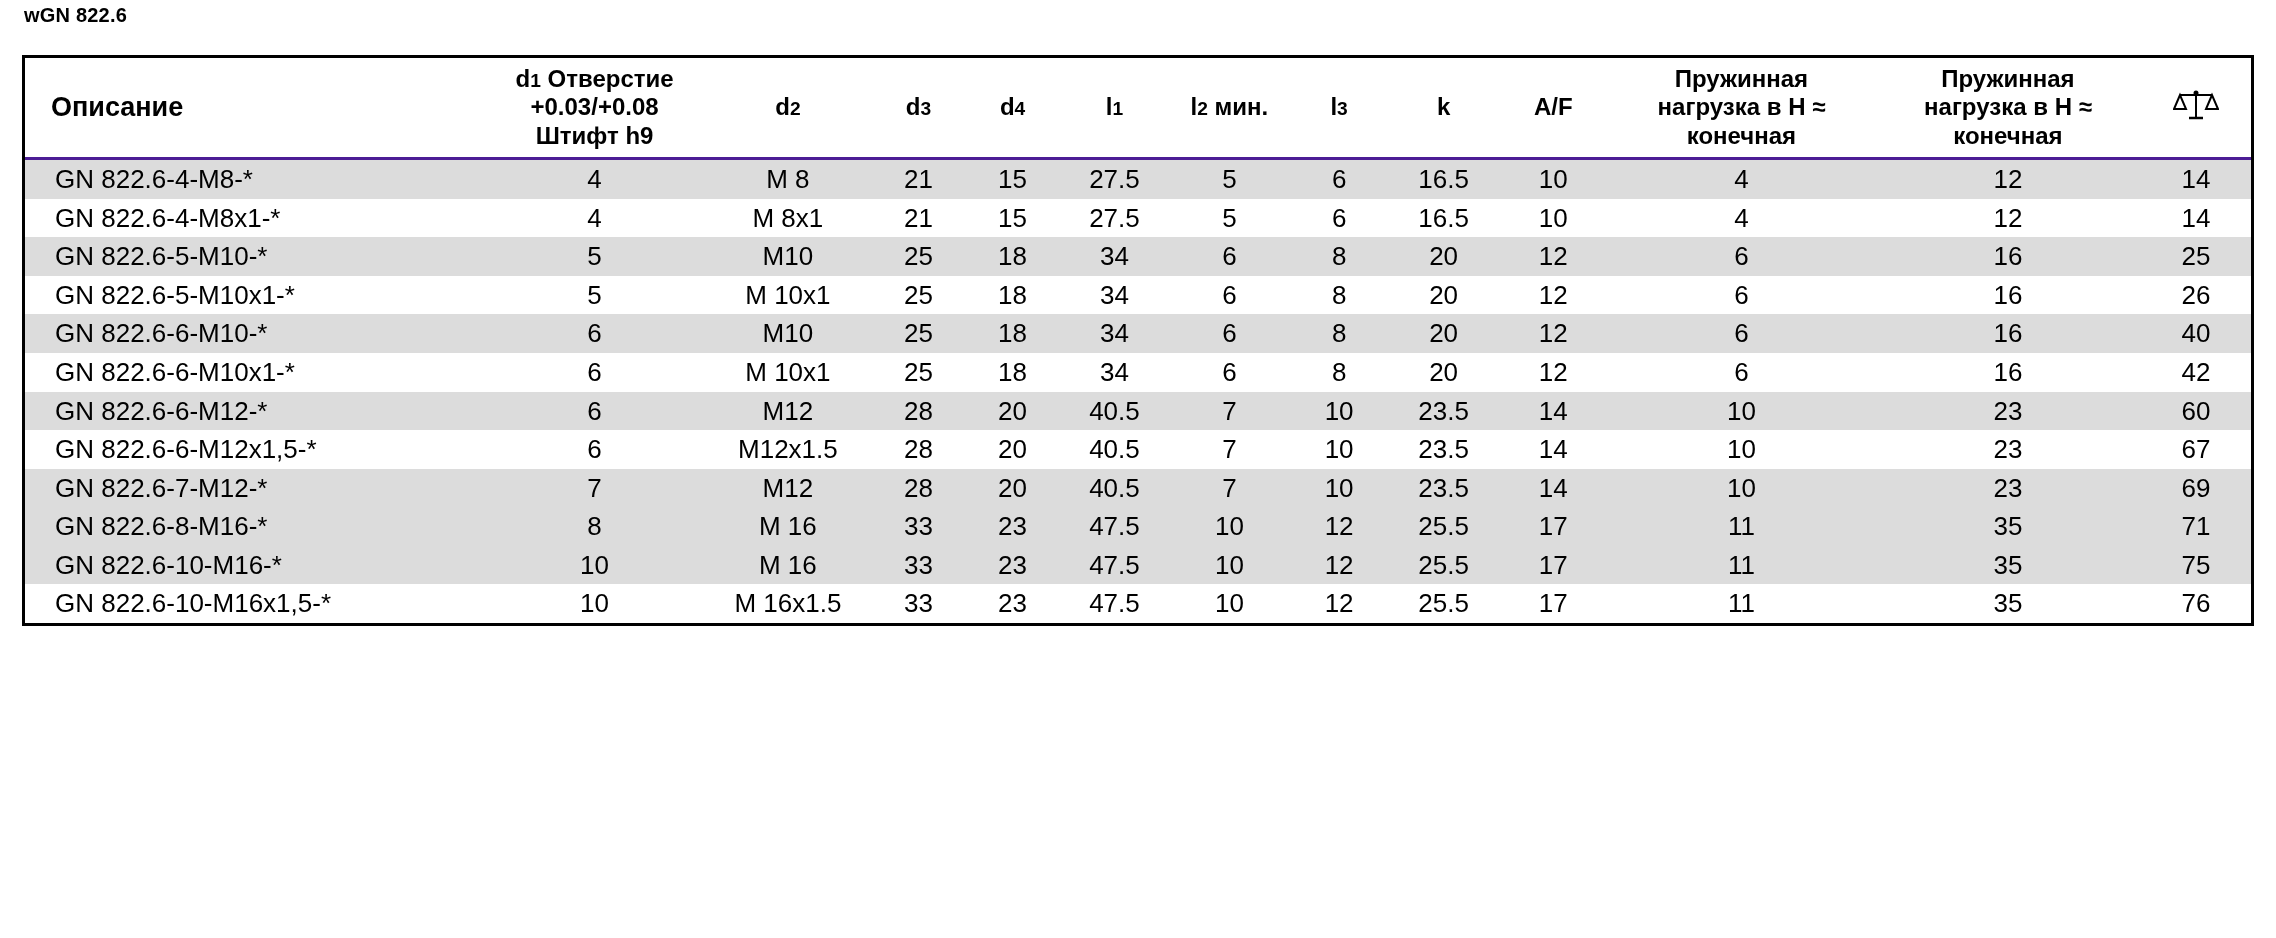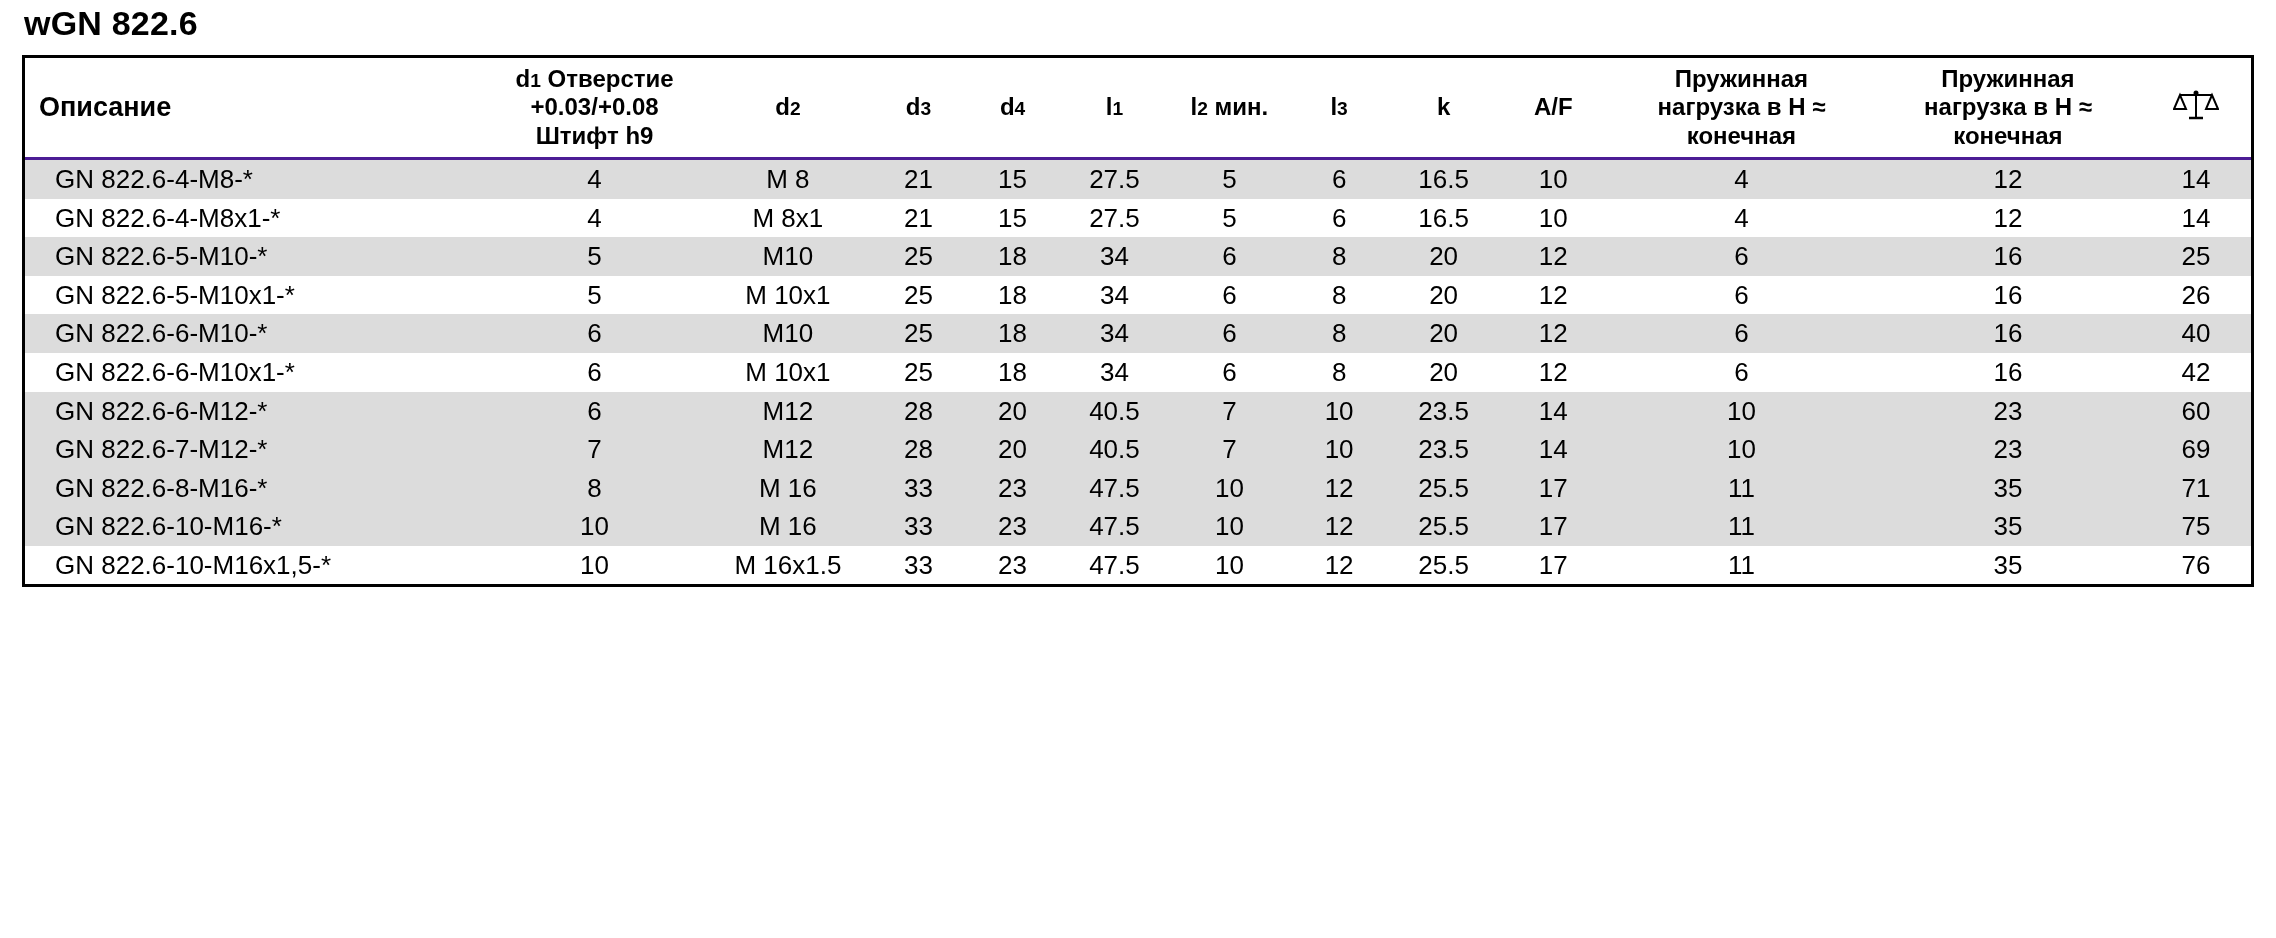--- a/index.html
+++ b/index.html
@@ -17,21 +17,21 @@
   .page {
     position: relative;
     width: 2276px;
     height: 938px;
     box-sizing: border-box;
   }
   .title {
     position: absolute;
     left: 24px;
     top: 4px;
-    font-size: 34px;
+    font-size: 20px;
     font-weight: bold;
     letter-spacing: 0.2px;
     text-align: center;
   }
   .table-wrap {
     position: absolute;
     left: 22px;
     top: 55px;
     width: 2232px;
     border: 3px solid #000000;
@@ -48,21 +48,21 @@
     font-weight: bold;
     text-align: center;
     vertical-align: middle;
     padding: 7px 4px;
     line-height: 1.18;
     border-bottom: 3px solid #4c1d95;
     background: #ffffff;
   }
   table.spec thead th.desc-head {
     text-align: left;
-    padding-left: 14px;
+    padding-left: 26px;
     font-size: 27px;
   }
   table.spec tbody td {
     font-size: 26px;
     text-align: center;
     vertical-align: middle;
     padding: 5px 2px;
     line-height: 1.1;
     white-space: nowrap;
   }
@@ -252,20 +252,35 @@
             <td>20</td>
             <td>40.5</td>
             <td>7</td>
             <td>10</td>
             <td>23.5</td>
             <td>14</td>
             <td>10</td>
             <td>23</td>
             <td>60</td>
           </tr>
+          <tr class="plain">
+            <td class="desc">GN 822.6-6-M12x1,5-*</td>
+            <td>6</td>
+            <td>M12x1.5</td>
+            <td>28</td>
+            <td>20</td>
+            <td>40.5</td>
+            <td>7</td>
+            <td>10</td>
+            <td>23.5</td>
+            <td>14</td>
+            <td>10</td>
+            <td>23</td>
+            <td>67</td>
+          </tr>
           <tr class="shaded">
             <td class="desc">GN 822.6-7-M12-*</td>
             <td>7</td>
             <td>M12</td>
             <td>28</td>
             <td>20</td>
             <td>40.5</td>
             <td>7</td>
             <td>10</td>
             <td>23.5</td>

